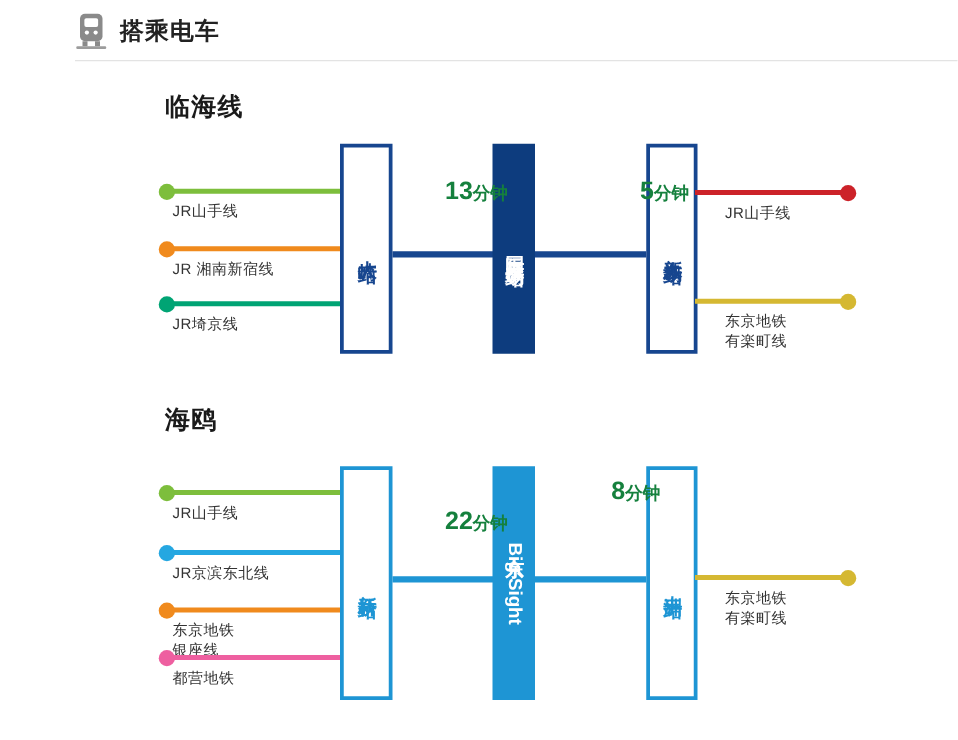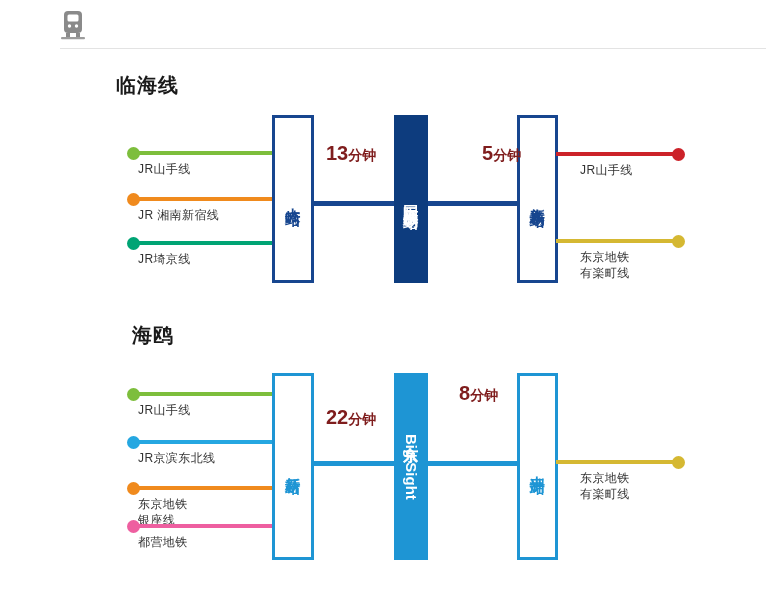--- a/index.html
+++ b/index.html
@@ -26,21 +26,21 @@
   
   .diagram{position:absolute;left:0;top:0;width:766px;}
   .stationbox{position:absolute;box-sizing:border-box;display:flex;align-items:center;justify-content:center;}
   .stationbox .vtext{
     writing-mode:vertical-rl;text-orientation:upright;
     font-size:15px;font-weight:bold;line-height:1.18;letter-spacing:2px;
     white-space:pre;
   }
   .stationbox.latin .vtext{text-orientation:mixed;letter-spacing:0px;}
   .stationbox.outline{background:#fff;}
-  .leg-time{position:absolute;white-space:nowrap;color:#7f1d1d;font-weight:bold;}
+  .leg-time{position:absolute;white-space:nowrap;color:#15803d;font-weight:bold;margin-left:30px;}
   .leg-time .num{font-size:20px;}
   .leg-time .unit{font-size:14px;}
 
   .railline{position:absolute;height:4px;border-radius:0;}
   .raildot{position:absolute;width:13px;height:13px;border-radius:50%;}
   .raillabel{position:absolute;font-size:12px;color:#333;line-height:1.35;white-space:pre;letter-spacing:.4px;}
   .connector{position:absolute;height:5px;}
 </style>
 </head>
 <body>
@@ -50,25 +50,26 @@
     <svg width="26" height="30" viewBox="0 0 26 30" aria-hidden="true">
       <rect x="4" y="1" width="18" height="22" rx="4" fill="#8a8a8a"></rect>
       <rect x="7.5" y="4.5" width="11" height="7" rx="1.5" fill="#ffffff"></rect>
       <circle cx="9.5" cy="16" r="1.7" fill="#ffffff"></circle>
       <circle cx="16.5" cy="16" r="1.7" fill="#ffffff"></circle>
       <rect x="6" y="23" width="4" height="4" fill="#8a8a8a"></rect>
       <rect x="16" y="23" width="4" height="4" fill="#8a8a8a"></rect>
       <rect x="1" y="27" width="24" height="2.2" rx="1" fill="#9c9c9c"></rect>
     </svg>
   </span>
+  <span class="page-title">搭乘电车</span>
 </div>
 <div class="divider"></div>
 
 <div class="section" id="sec-0">
-  <div class="sec-head" style="left:116px;top:72px;gap:36px;">
+  <div class="sec-head" style="left:132px;top:72px;gap:36px;">
     <span class="sec-name">临海线</span>
   </div>
 
   <div class="diagram">
 
     <div class="railline" style="left:133px;top:151px;width:148px;background:#7dbe3c;"></div>
     <div class="raildot" style="left:127px;top:147px;background:#7dbe3c;"></div>
     <div class="raillabel" style="left:138px;top:161px;">JR山手线</div>
 
     <div class="railline" style="left:133px;top:197px;width:148px;background:#f08a1d;"></div>

